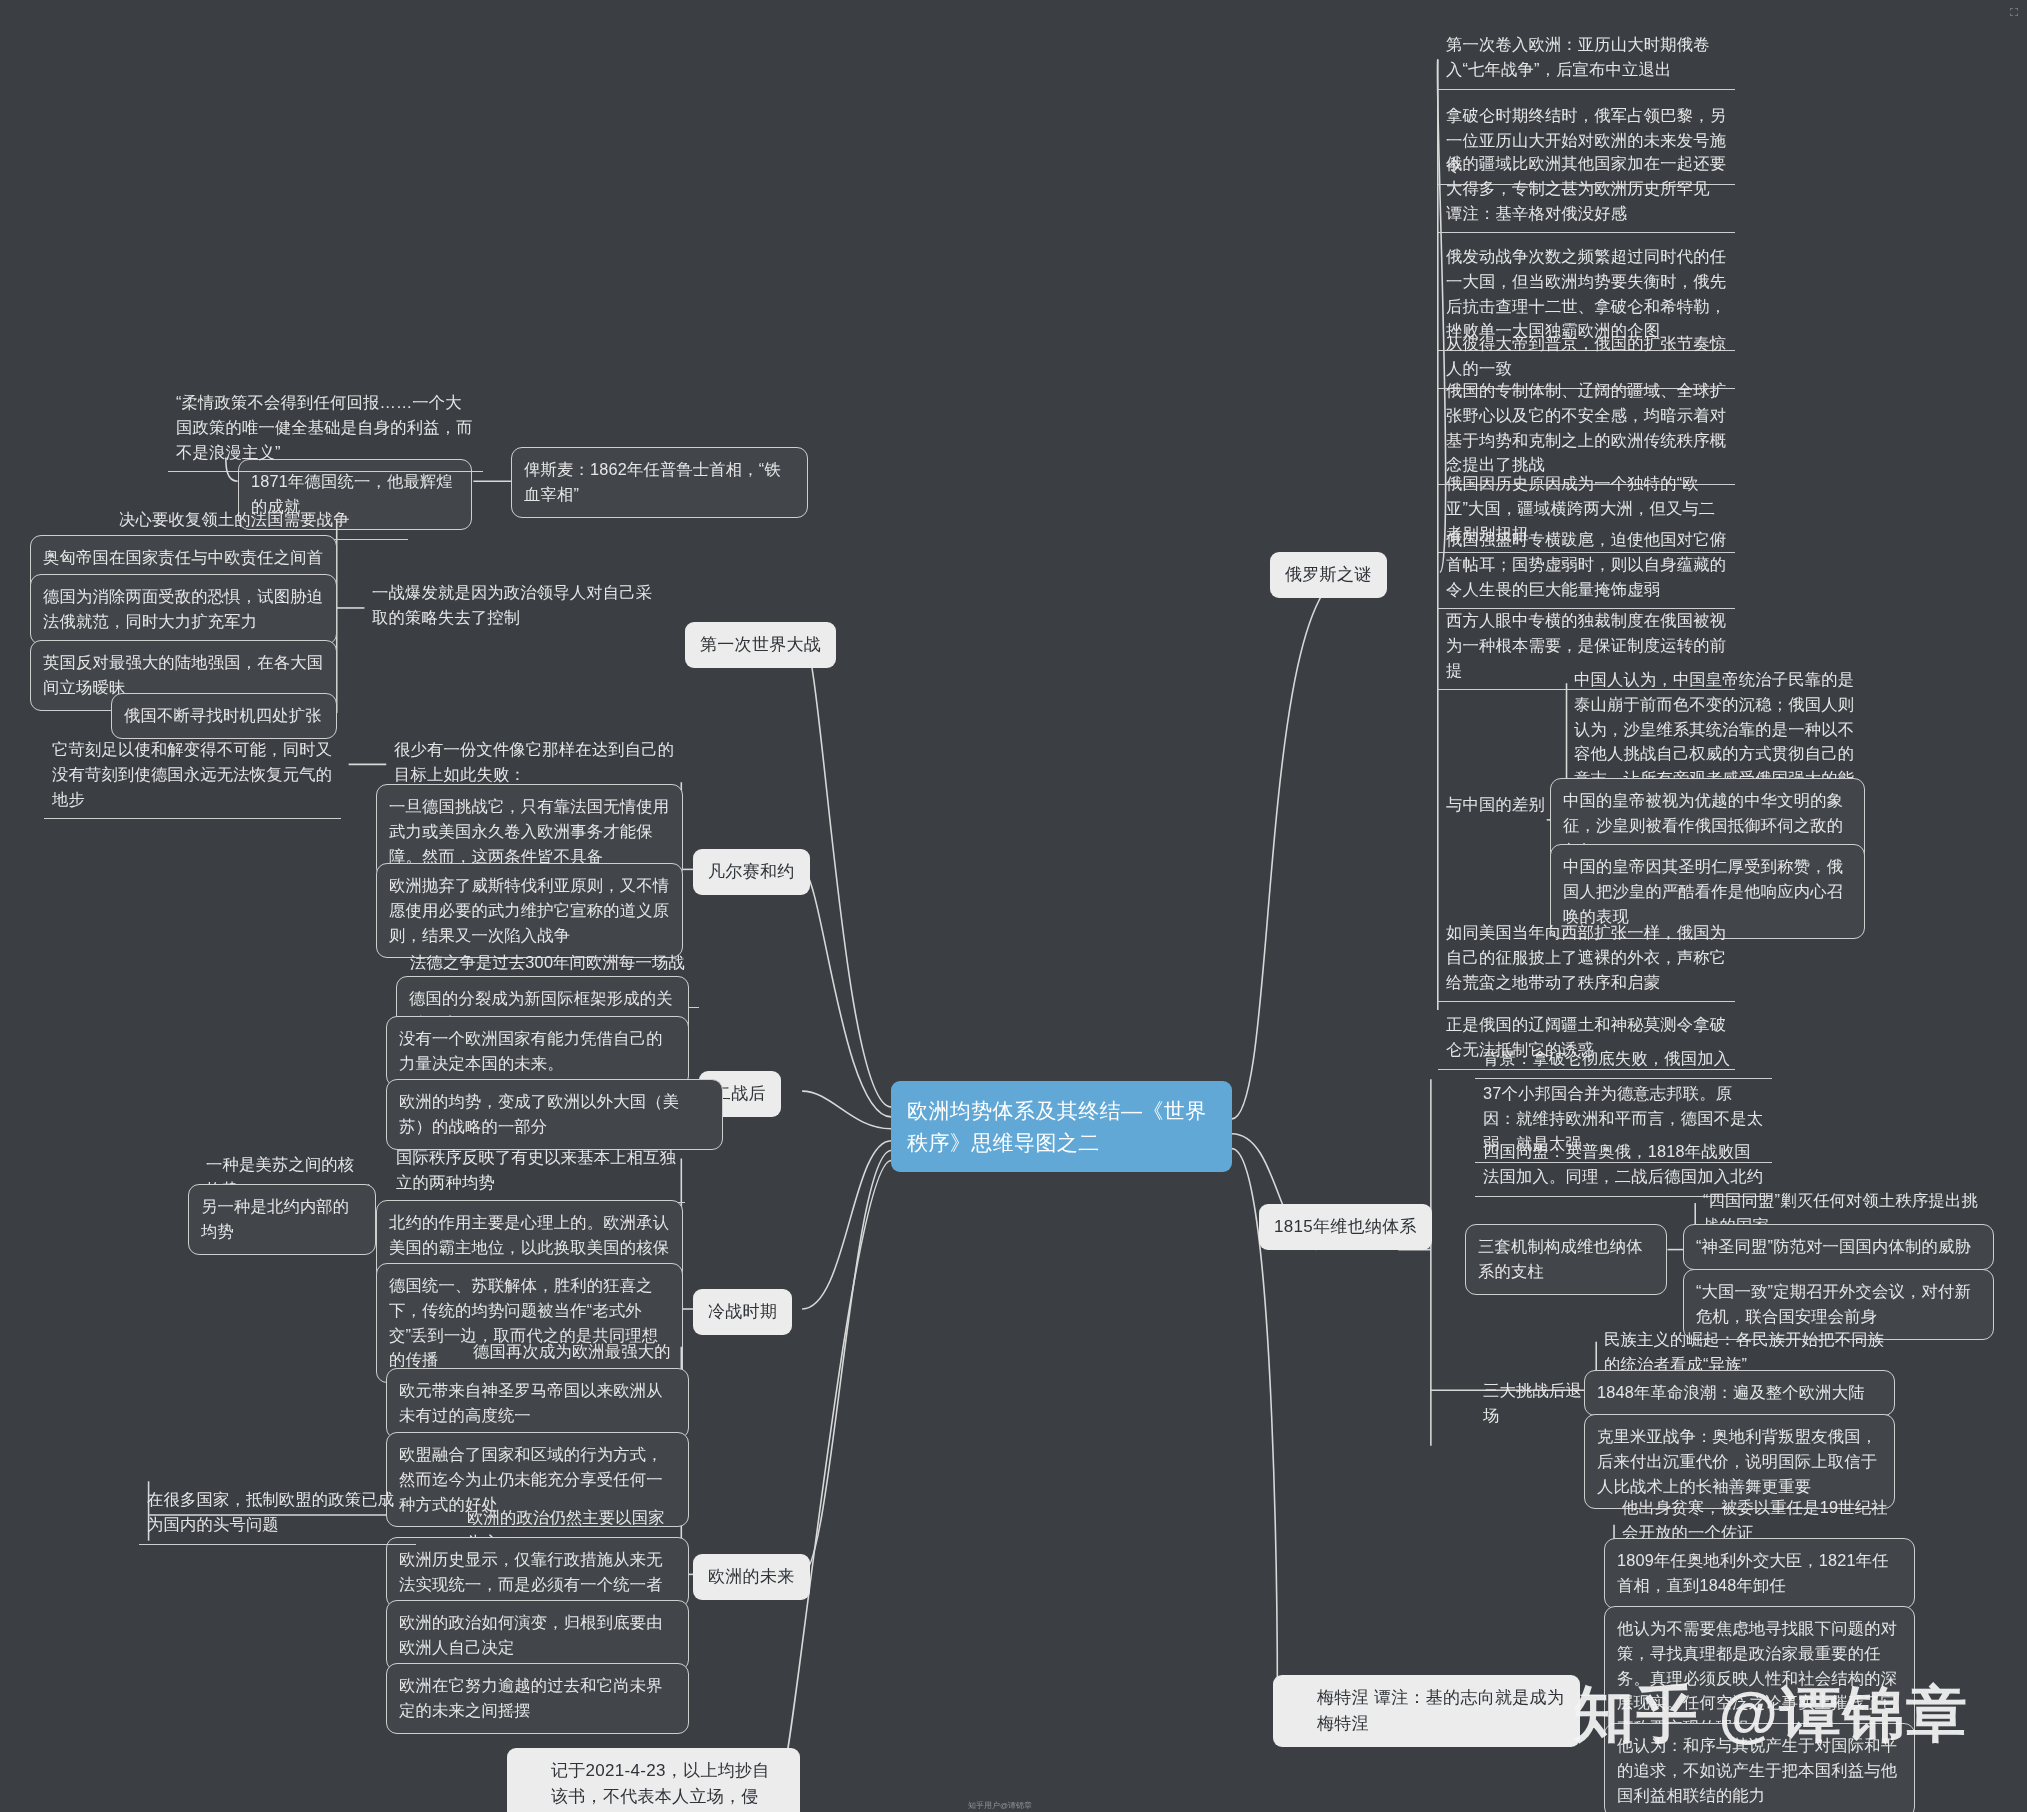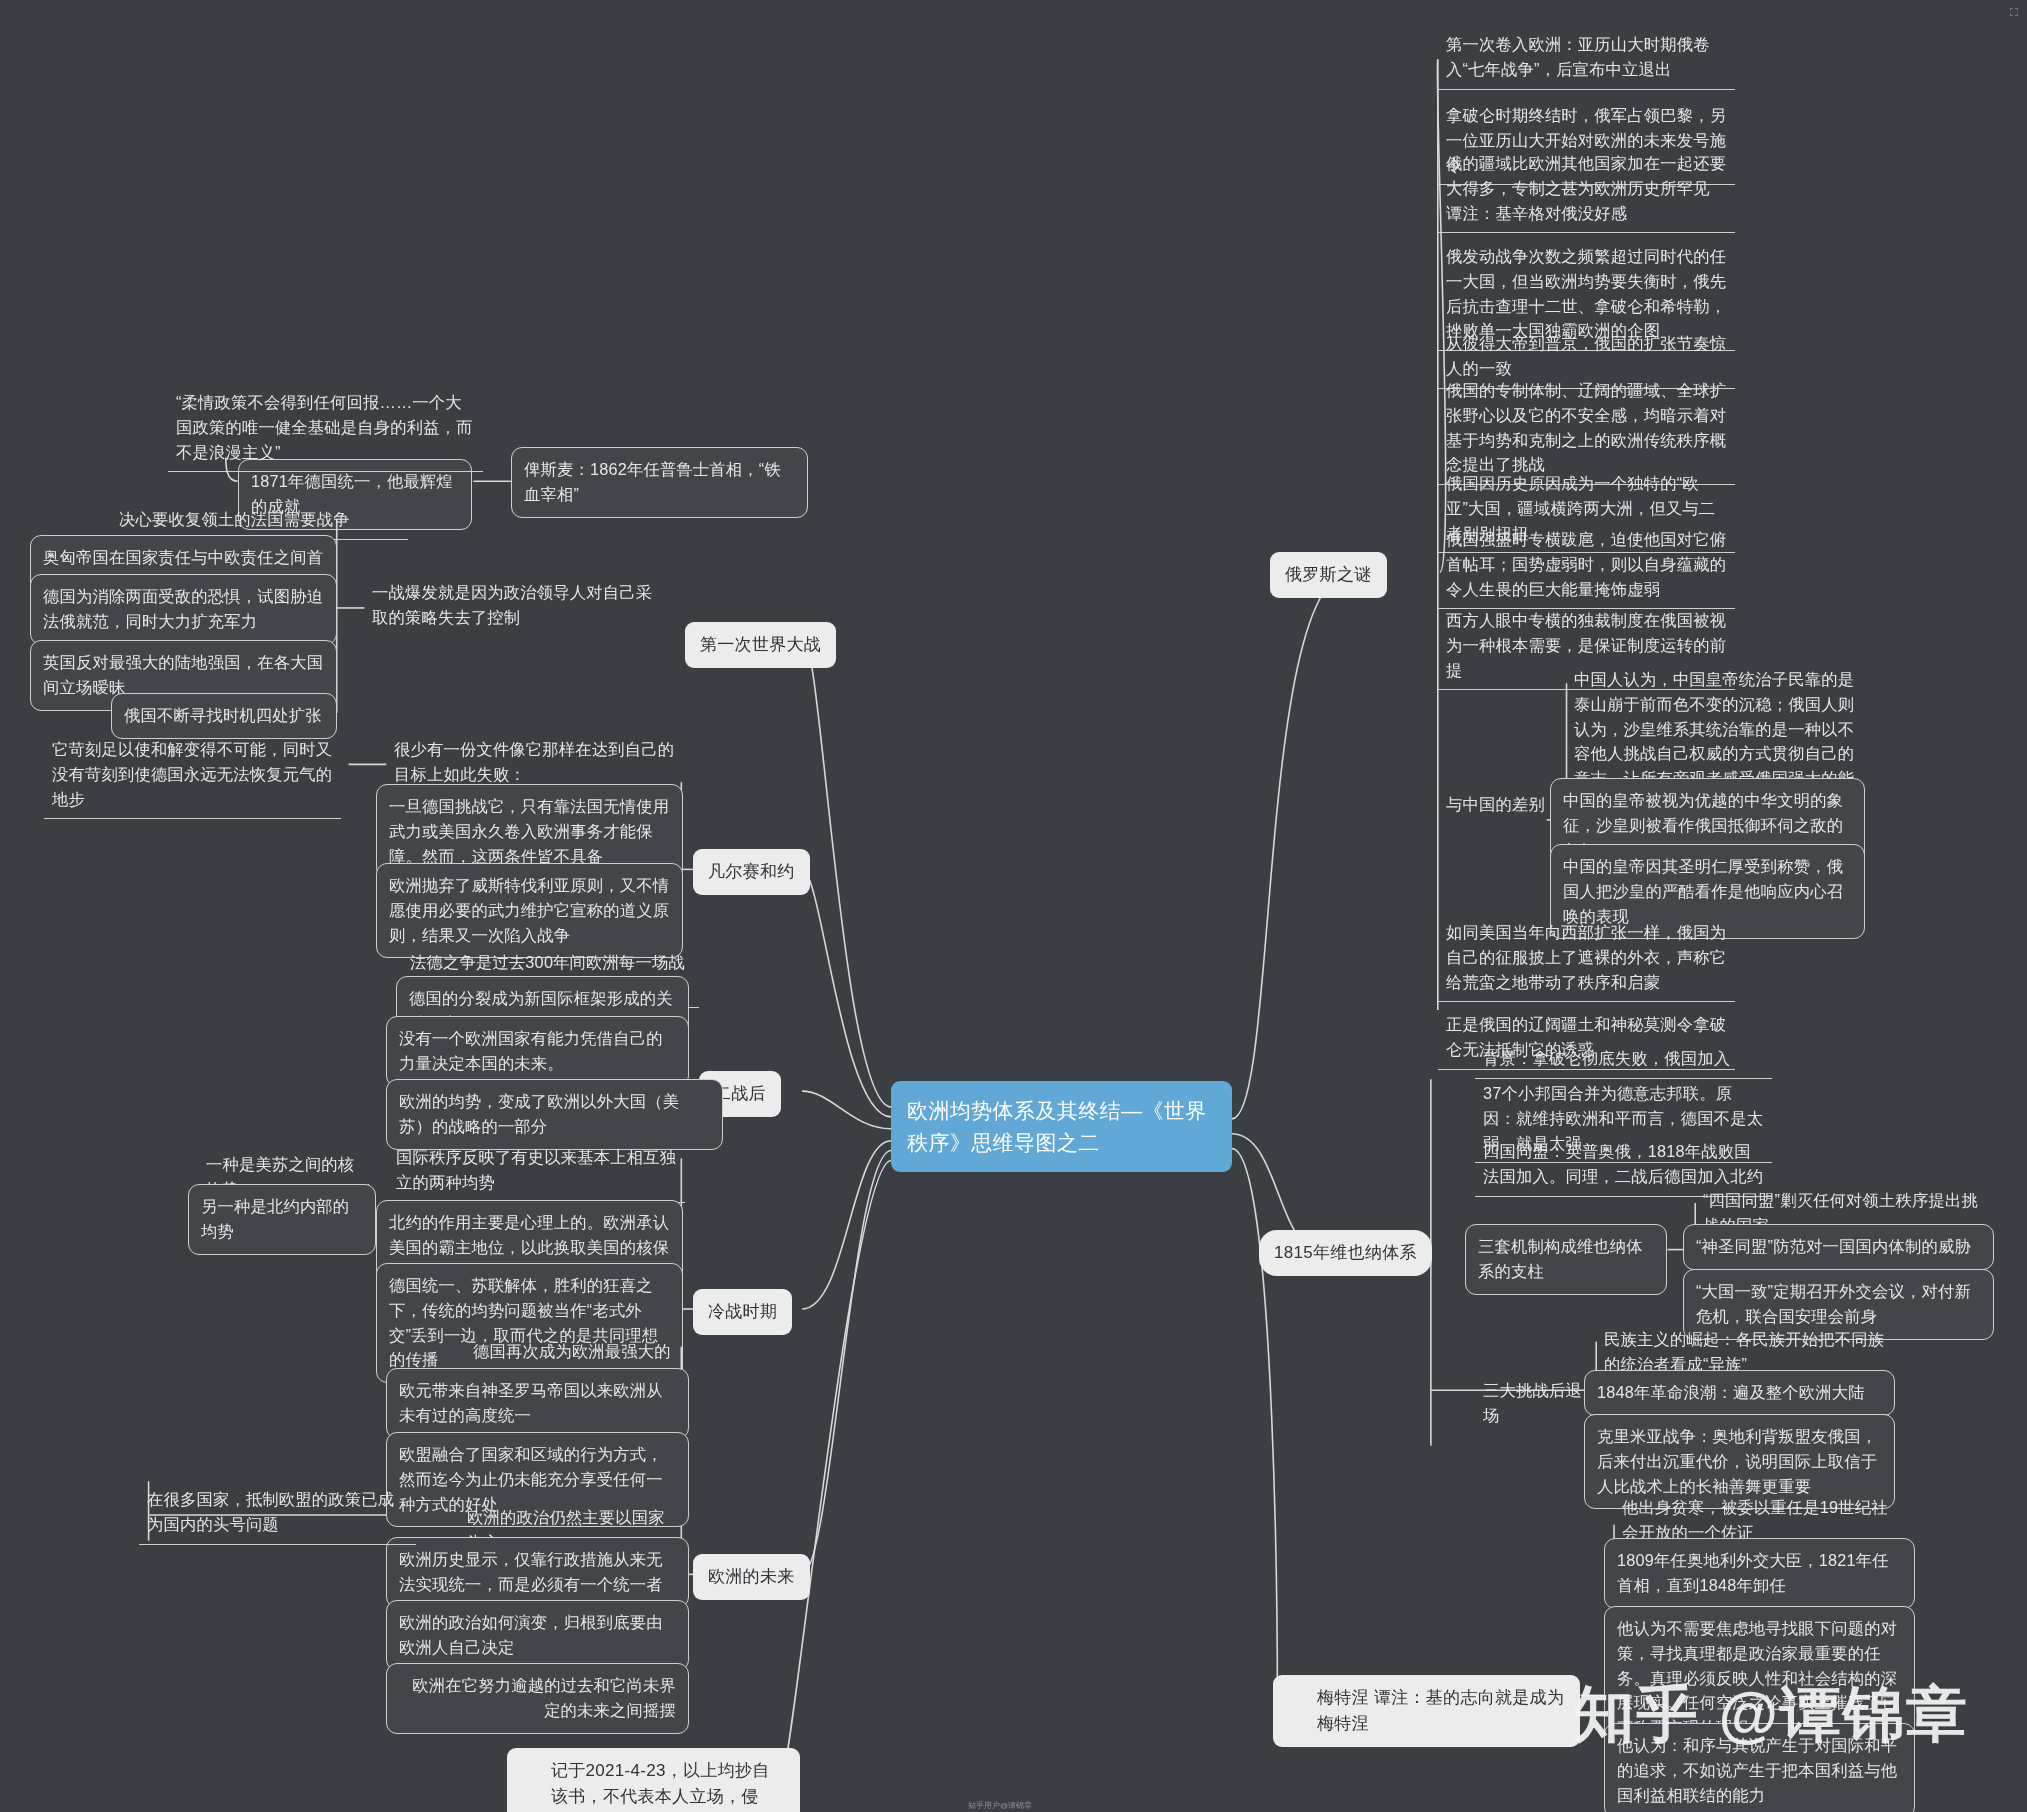--- a/index.html
+++ b/index.html
@@ -130,21 +130,21 @@
     <path d="M1562 828 L1582 828"></path>
     <path d="M1582 690 L1582 900"></path>
   </svg>
   <div class="node leaf" style="left:1566px; top:663px; width:297px;">中国人认为，中国皇帝统治子民靠的是泰山崩于前而色不变的沉稳；俄国人则认为，沙皇维系其统治靠的是一种以不容他人挑战自己权威的方式贯彻自己的意志，让所有旁观者感受俄国强大的能力</div>
   <div class="node boxed" style="left:1550px; top:778px; width:315px;">中国的皇帝被视为优越的中华文明的象征，沙皇则被看作俄国抵御环伺之敌的象征</div>
   <div class="node boxed" style="left:1550px; top:844px; width:315px;">中国的皇帝因其圣明仁厚受到称赞，俄国人把沙皇的严酷看作是他响应内心召唤的表现</div>
 
   <div class="node leaf" style="left:1438px; top:916px; width:297px;">如同美国当年向西部扩张一样，俄国为自己的征服披上了遮裸的外衣，声称它给荒蛮之地带动了秩序和启蒙</div>
   <div class="node leaf" style="left:1438px; top:990px; width:297px;margin-top:18px;">正是俄国的辽阔疆土和神秘莫测令拿破仑无法抵制它的诱惑</div>
 
-  <div class="node chip" style="left:1259px; top:1230px;border-radius:18px;">1815年维也纳体系</div>
+  <div class="node chip" style="left:1259px; top:1204px;">1815年维也纳体系</div>
 
   <div class="node leaf" style="left:1475px; top:1042px; width:297px;">背景：拿破仑彻底失败，俄国加入</div>
   <div class="node leaf" style="left:1475px; top:1077px; width:297px;">37个小邦国合并为德意志邦联。原因：就维持欧洲和平而言，德国不是太弱，就是太强</div>
   <div class="node leaf" style="left:1475px; top:1135px; width:297px;">四国同盟：英普奥俄，1818年战败国法国加入。同理，二战后德国加入北约</div>
 
   <div class="node boxed" style="left:1465px; top:1224px; width:202px;">三套机制构成维也纳体系的支柱</div>
   <div class="node leaf" style="left:1695px; top:1184px; width:297px;">“四国同盟”剿灭任何对领土秩序提出挑战的国家</div>
   <div class="node boxed" style="left:1683px; top:1224px; width:311px;">“神圣同盟”防范对一国国内体制的威胁</div>
   <div class="node boxed" style="left:1683px; top:1269px; width:311px;">“大国一致”定期召开外交会议，对付新危机，联合国安理会前身</div>
 
@@ -225,21 +225,21 @@
     <path d="M688 1360 L688 1700"></path>
     <path d="M392 1530 L150 1530"></path>
     <path d="M150 1496 L150 1556"></path>
   </svg>
   <div class="node leaf" style="left:465px; top:1335px; width:224px;">德国再次成为欧洲最强大的国家</div>
   <div class="node boxed" style="left:386px; top:1368px; width:303px;">欧元带来自神圣罗马帝国以来欧洲从未有过的高度统一</div>
   <div class="node boxed" style="left:386px; top:1432px; width:303px;">欧盟融合了国家和区域的行为方式，然而迄今为止仍未能充分享受任何一种方式的好处</div>
   <div class="node leaf" style="left:459px; top:1501px; width:230px;">欧洲的政治仍然主要以国家为主</div>
   <div class="node boxed" style="left:386px; top:1537px; width:303px;">欧洲历史显示，仅靠行政措施从来无法实现统一，而是必须有一个统一者</div>
   <div class="node boxed" style="left:386px; top:1600px; width:303px;">欧洲的政治如何演变，归根到底要由欧洲人自己决定</div>
-  <div class="node boxed" style="left:386px; top:1663px; width:303px;text-align:right;">欧洲在它努力逾越的过去和它尚未界定的未来之间摇摆</div>
+  <div class="node boxed" style="left:386px; top:1663px; width:303px;">欧洲在它努力逾越的过去和它尚未界定的未来之间摇摆</div>
   <div class="node leaf" style="left:139px; top:1483px; width:277px;">在很多国家，抵制欧盟的政策已成为国内的头号问题</div>
 
   <div class="node chip multi" style="left:507px; top:1748px; width:293px;">记于2021-4-23，以上均抄自该书，不代表本人立场，侵删。</div>
 
   <div class="watermark">知乎 @谭锦章</div>
   <div class="tinymark" style="left:968px; top:1800px;">知乎用户@谭锦章</div>
   <div class="corner-ico">⛶</div>
 </div>
 
 

